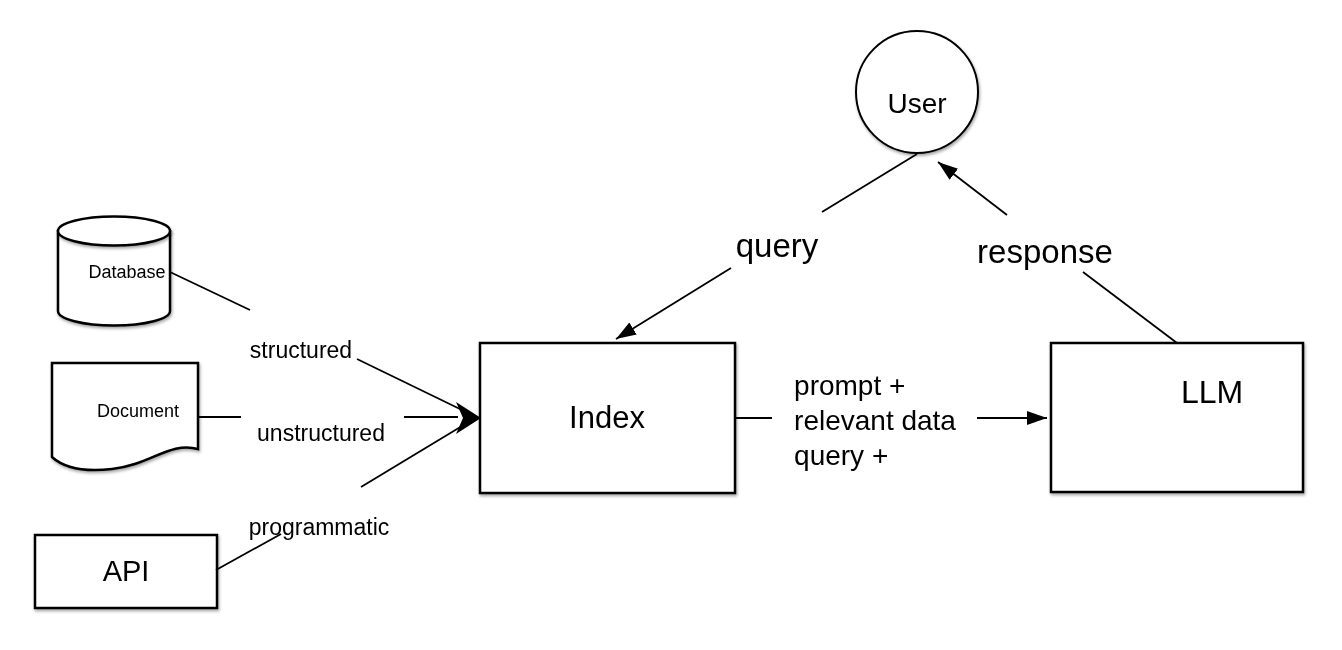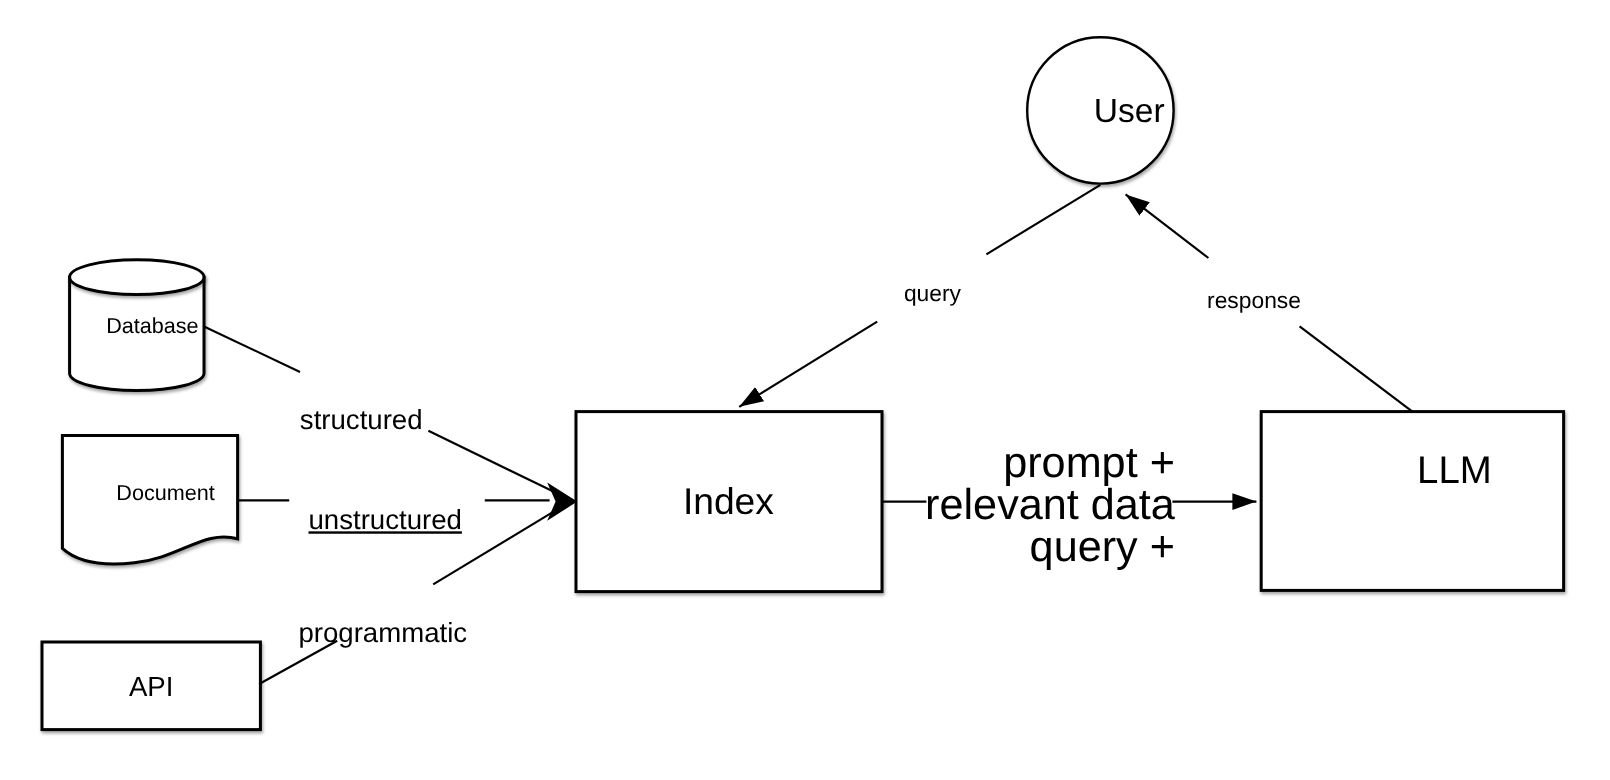--- a/index.html
+++ b/index.html
@@ -41,34 +41,34 @@
     line-height: 1.15;
   }
   .section-label {
     position: absolute;
     left: 45px;
     top: 150px;
     font-size: 27px;
     white-space: nowrap;
   }
   .node-label-sm { font-size: 18px; margin-left: 13px; }
-  .node-label-md { font-size: 23px; }
+  .node-label-md { font-size: 29px; }
   .node-label-lg { font-size: 31px; }
   .node-label-xl { font-size: 32px; }
   .node-label-user { font-size: 28px; }
   .edge-label-sm { font-size: 23px; margin-top: 16px; }
-  .edge-label-lg { font-size: 19px; }
+  .edge-label-lg { font-size: 33px; }
   .prompt-label {
     position: absolute;
     left: 875px;
     top: 420px;
     transform: translate(-50%, -50%);
-    font-size: 36px;
+    font-size: 28px;
     line-height: 35px;
-    text-align: right;
+    text-align: left;
     white-space: nowrap;
   }
 </style>
 </head>
 <body>
 
 <div id="stage">
 
   <svg class="diagram-svg" viewBox="0 0 1342 650">
     <defs>
@@ -117,25 +117,25 @@
   <div class="label node-label-sm" style="left:114px; top:272px;">Database</div>
 
   <div class="label node-label-sm" style="left:125px; top:411px;">Document</div>
 
   <div class="label node-label-md" style="left:126px; top:572px;">API</div>
 
   <div class="label node-label-lg" style="left:607px; top:418px;">Index</div>
 
   <div class="label node-label-xl" style="left:1177px; top:392px;margin-left:35px;">LLM</div>
 
-  <div class="label node-label-user" style="left:917px; top:93px;margin-left:24px;">User</div>
+  <div class="label node-label-user" style="left:917px; top:104px;">User</div>
 
   <div class="label edge-label-sm" style="left:301px; top:334px;">structured</div>
 
-  <div class="label edge-label-sm" style="left:321px; top:417px;text-decoration:underline;">unstructured</div>
+  <div class="label edge-label-sm" style="left:321px; top:417px;">unstructured</div>
 
   <div class="label edge-label-sm" style="left:319px; top:511px;">programmatic</div>
 
   <div class="label edge-label-lg" style="left:777px; top:246px;">query</div>
 
   <div class="label edge-label-lg" style="left:1045px; top:252px;">response</div>
 
   <div class="prompt-label">
     <div>prompt +</div>
     <div>relevant data</div>

